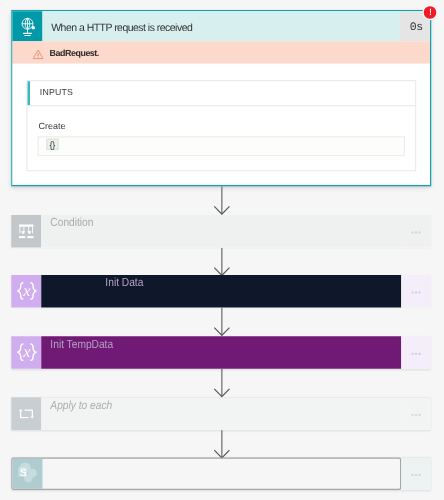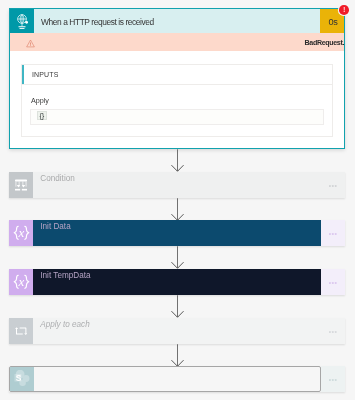--- a/index.html
+++ b/index.html
@@ -9,24 +9,24 @@
   .canvas{position:relative;width:355px;height:400px;}
 
   
   .trigger{position:absolute;left:9px;top:8px;width:336px;height:141px;
            box-sizing:border-box;border:1px solid #11a2ae;background:#fff;
            box-shadow:0 1.6px 3.6px rgba(0,0,0,0.13), 0 0.3px 0.9px rgba(0,0,0,0.10);}
   .trig-head{position:relative;height:24px;display:flex;}
   .trig-icon{width:24px;background:#0099a8;display:flex;align-items:center;justify-content:center;}
   .trig-title{flex:1;background:#d8eff0;display:flex;align-items:center;
               padding-left:7px;font-size:8.4px;color:#343434;letter-spacing:-0.41px;padding-top:1px;}
-  .trig-dur{width:24px;background:#eab308;display:flex;align-items:center;justify-content:center;box-sizing:border-box;
-            font-size:9.2px;color:#343434;letter-spacing:-0.3px;padding-top:1.5px;padding-left:2px;}
+  .trig-dur{width:24px;background:#e5e5e5;display:flex;align-items:center;justify-content:center;box-sizing:border-box;
+            font-size:9.2px;color:#343434;letter-spacing:-0.3px;padding-top:1.5px;padding-left:2px;font-family:Liberation Mono, monospace;}
   .err-strip{position:relative;height:18px;box-sizing:border-box;overflow:hidden;background:#fdd9cb;display:flex;align-items:center;
-             padding-left:29.7px;font-size:7.1px;font-weight:bold;color:#2b2b2b;letter-spacing:-0.36px;padding-top:1px;justify-content:flex-end;}
+             padding-left:29.7px;font-size:7.1px;font-weight:bold;color:#2b2b2b;letter-spacing:-0.36px;padding-top:1px;}
   .err-strip .wi{position:absolute;left:15.8px;top:5.7px;line-height:0;}
   .trig-body{position:relative;background:#fff;height:97px;}
 
   .inputs-box{position:absolute;left:11.3px;top:12.5px;width:311.7px;height:73px;
               box-sizing:border-box;border:1px solid #eeecea;background:#fff;}
   .inputs-hdr{position:relative;height:19.5px;border-bottom:1px solid #eeecea;
               display:flex;align-items:center;}
   .acc{position:absolute;left:0;top:0;width:2px;height:19.5px;background:#3fb6c4;}
   .inputs-lbl{padding-left:9.6px;font-size:7px;color:#3a3a3a;letter-spacing:0.15px;}
   .schema-lbl{position:absolute;left:8.6px;top:31.3px;font-size:7.2px;color:#3a3a3a;}
@@ -87,21 +87,21 @@
         </svg>
       </span>
       <span>BadRequest.</span>
     </div>
     <div class="trig-body">
       <div class="inputs-box">
         <div class="inputs-hdr">
           <span class="acc"></span>
           <span class="inputs-lbl">INPUTS</span>
         </div>
-        <div class="schema-lbl">Apply</div>
+        <div class="schema-lbl">Create</div>
         <div class="schema-box">
           <span class="token">{}</span>
         </div>
       </div>
     </div>
   </div>
 
   <div id="steps-host">
       <svg class="arrow" width="13" height="23" viewBox="0 0 26 46" style="top: 149px;">
     <path d="M13 0.5 L13 44" stroke="#585858" stroke-width="1.7" fill="none"></path>
@@ -158,21 +158,21 @@
         <div class="step-main">
           <div class="step-icon" style="background: rgb(208, 173, 238);">
             <svg width="17" height="15.5" viewBox="0 0 68 62">
       <g fill="none" stroke="#ffffff" stroke-width="4.6" stroke-linecap="round">
       <path d="M21 5 C14.5 5.5 14 11 14 19 C14 27 10 27.5 5.5 31 C10 34.5 14 35 14 43 C14 51 14.5 56.5 21 57"></path>
       <path d="M47 5 C53.5 5.5 54 11 54 19 C54 27 58 27.5 62.5 31 C58 34.5 54 35 54 43 C54 51 53.5 56.5 47 57"></path>
       </g>
       <text x="34" y="46" font-family="'Liberation Serif',serif" font-style="italic" font-size="52" fill="#ffffff" text-anchor="middle">x</text>
     </svg>
           </div>
-          <div class="step-name" style="background: #0c4a6e; color: rgb(180, 163, 196);">
+          <div class="step-name" style="background: #0f172a; color: rgb(180, 163, 196); padding-left: 44px;">
             <span>Init Data</span>
           </div>
         </div>
         <div class="step-menu" style="background: rgb(243, 238, 250);">
           <span class="dots"><svg width="7.6" height="2" viewBox="0 0 38 10">
               <g fill="#dcc9ef">
                 <rect x="0" y="0" width="9" height="10" rx="3"></rect>
                 <rect x="14.5" y="0" width="9" height="10" rx="3"></rect>
                 <rect x="29" y="0" width="9" height="10" rx="3"></rect>
               </g>
@@ -183,21 +183,21 @@
         <div class="step-main">
           <div class="step-icon" style="background: rgb(208, 173, 238);">
             <svg width="17" height="15.5" viewBox="0 0 68 62">
       <g fill="none" stroke="#ffffff" stroke-width="4.6" stroke-linecap="round">
       <path d="M21 5 C14.5 5.5 14 11 14 19 C14 27 10 27.5 5.5 31 C10 34.5 14 35 14 43 C14 51 14.5 56.5 21 57"></path>
       <path d="M47 5 C53.5 5.5 54 11 54 19 C54 27 58 27.5 62.5 31 C58 34.5 54 35 54 43 C54 51 53.5 56.5 47 57"></path>
       </g>
       <text x="34" y="46" font-family="'Liberation Serif',serif" font-style="italic" font-size="52" fill="#ffffff" text-anchor="middle">x</text>
     </svg>
           </div>
-          <div class="step-name" style="background: #0f172a; color: rgb(180, 163, 196);">
+          <div class="step-name" style="background: #701a75; color: rgb(180, 163, 196);">
             <span>Init TempData</span>
           </div>
         </div>
         <div class="step-menu" style="background: rgb(243, 238, 250);">
           <span class="dots"><svg width="7.6" height="2" viewBox="0 0 38 10">
               <g fill="#dcc9ef">
                 <rect x="0" y="0" width="9" height="10" rx="3"></rect>
                 <rect x="14.5" y="0" width="9" height="10" rx="3"></rect>
                 <rect x="29" y="0" width="9" height="10" rx="3"></rect>
               </g>

